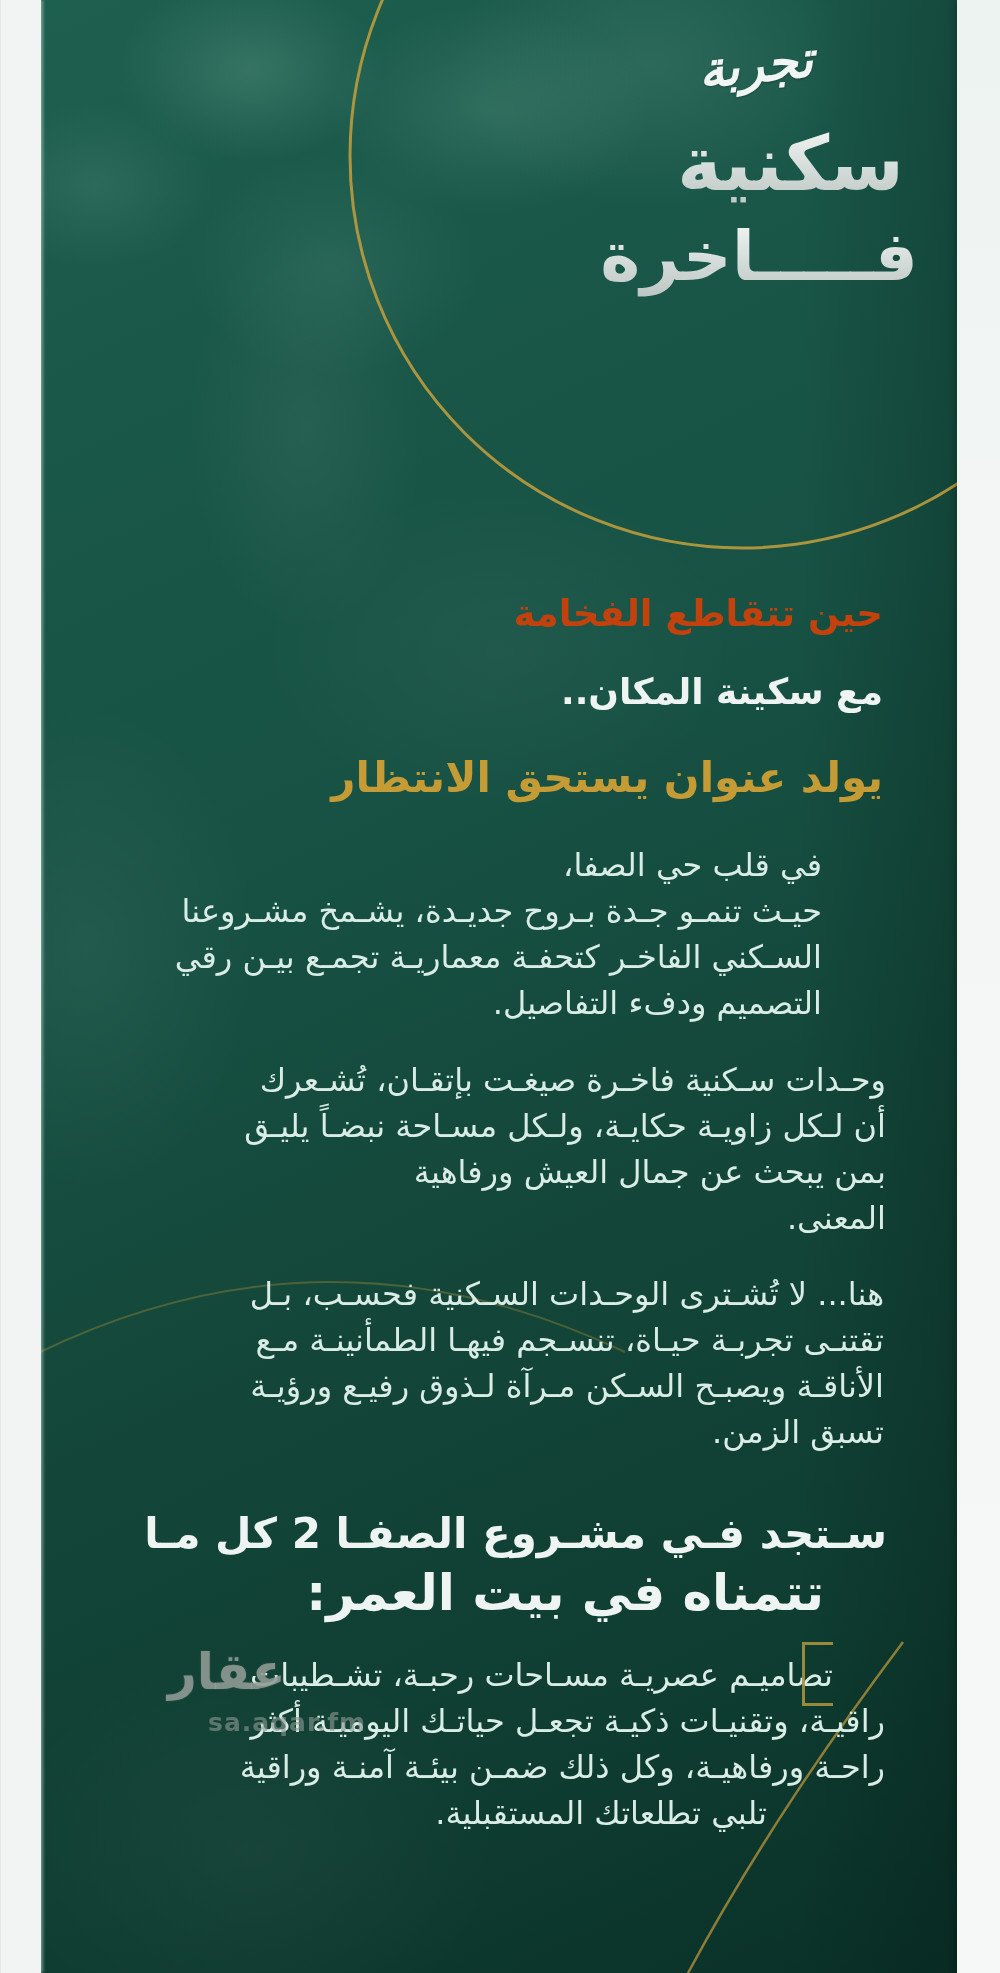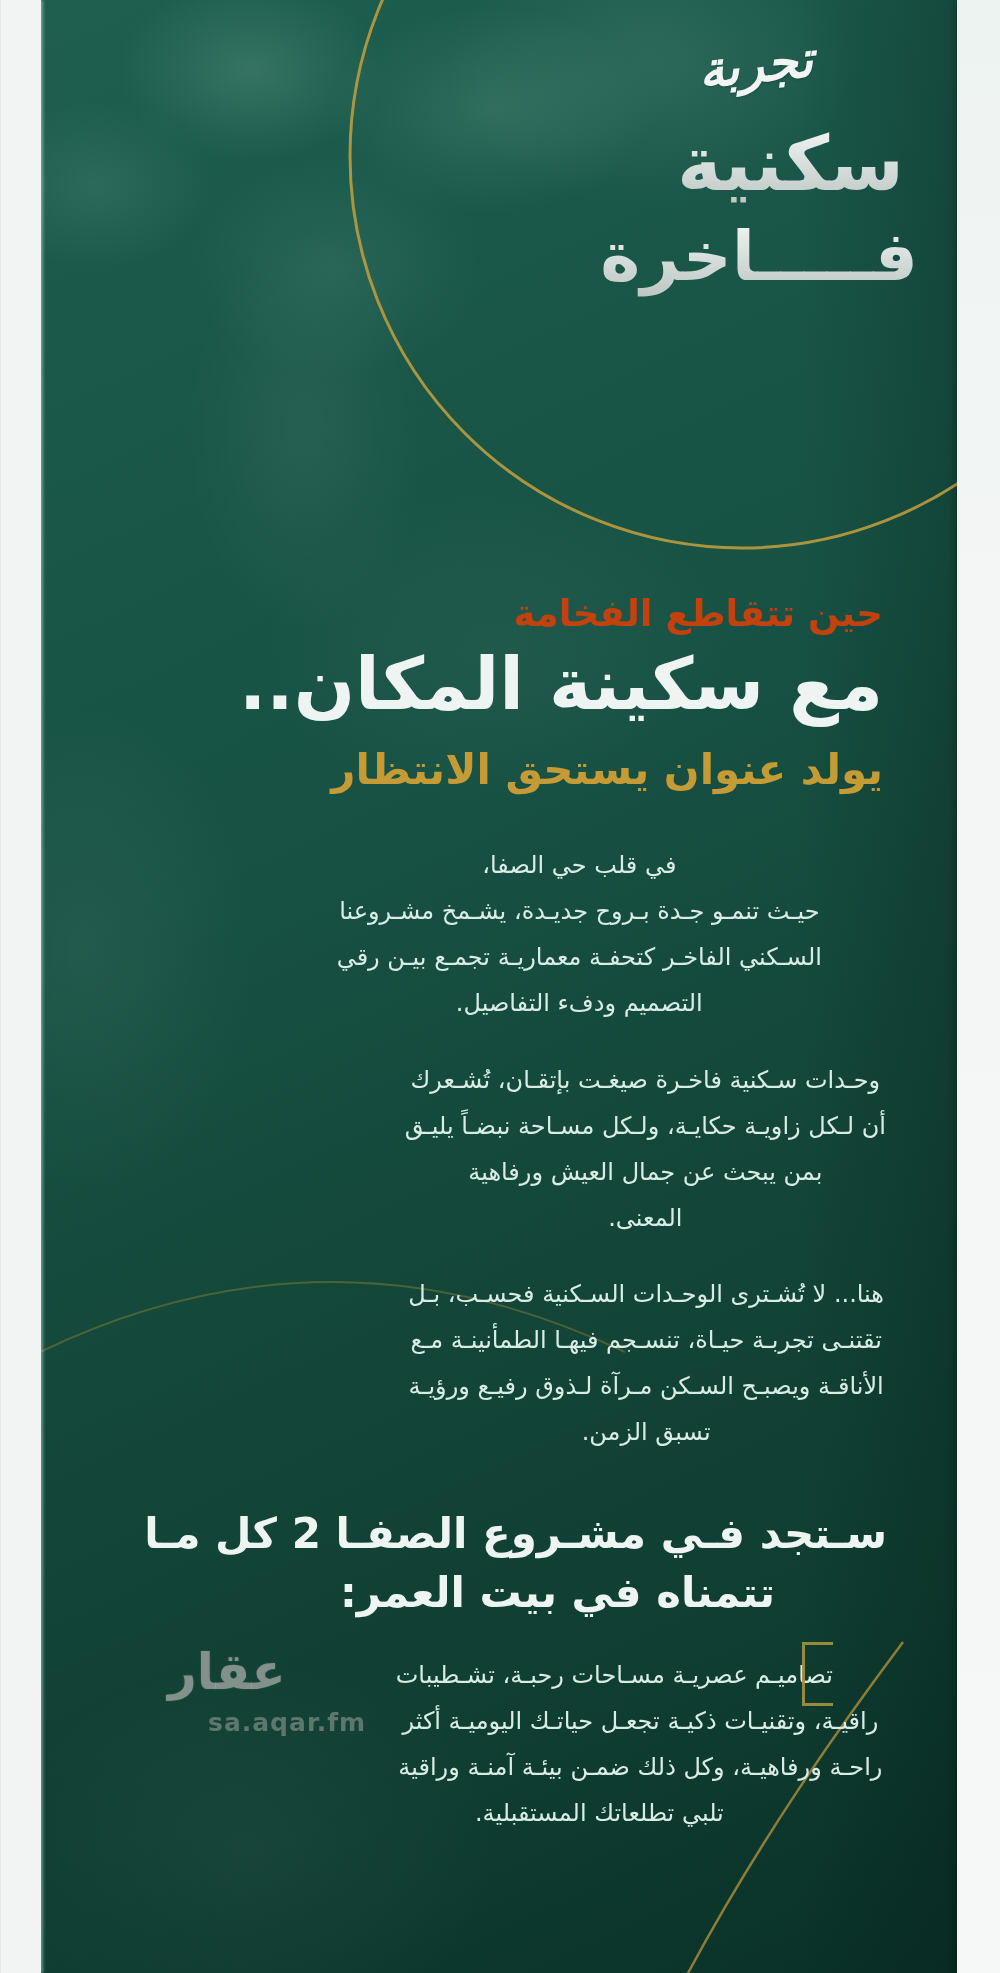--- a/index.html
+++ b/index.html
@@ -49,33 +49,33 @@
     background:linear-gradient(180deg,#f2f5f4 10%,#d4dcd9 55%,#b9c3c0 100%);
     -webkit-background-clip:text;background-clip:text;color:transparent;
   }
   .title2{
     right:82px;top:212px;font-size:68px;font-weight:700;line-height:90px;
     background:linear-gradient(180deg,#f2f5f4 10%,#d4dcd9 55%,#b9c3c0 100%);
     -webkit-background-clip:text;background-clip:text;color:transparent;
   }
   .intro{right:117px;top:588px;}
   .intro .h1{font-size:37px;font-weight:700;color:#c2410c;line-height:52px;}
-  .intro .h2{font-size:72px;font-weight:700;color:#eef4f1;line-height:76px;margin-top:6px;}
+  .intro .h2{font-size:36px;font-weight:700;color:#eef4f1;line-height:76px;margin-top:14px;}
   .intro .h3{font-size:42px;font-weight:700;color:#c59b35;line-height:64px;margin-top:16px;}
-  .para{color:#d9ece5;font-size:24px;line-height:46px;font-weight:400;text-align:center;}
+  .para{color:#d9ece5;font-size:32px;line-height:46px;font-weight:400;}
   .para .ln{height:46px;}
   .p1{right:178px;top:842px;}
   .p2{right:114px;top:1057px;}
   .p3{right:116px;top:1271px;}
   .p4{right:115px;top:1652px;}
   .p4 .ln.indent1{margin-left:0;margin-right:52px;}
-  .p4 .ln.indent4{margin-right:82px;}
+  .p4 .ln.indent4{margin-right:118px;}
   .sect{right:113px;top:1505px;color:#eef4f1;font-weight:700;}
   .sect .s1{font-size:42px;line-height:58px;}
-  .sect .s2{font-size:42px;line-height:52px;margin-right:112px;margin-top:4px;}
+  .sect .s2{font-size:50px;line-height:52px;margin-right:63px;margin-top:4px;}
   .bracket{
     position:absolute;right:52px;top:-10px;width:28px;height:58px;
     border-top:3px solid #a8923e;border-left:3px solid #a8923e;border-bottom:3px solid #a8923e;
     border-right:none;opacity:.9;
   }
   
   .watermark{position:absolute;left:168px;top:1592px;text-align:left;white-space:nowrap;z-index:5;}
   .watermark .wm-main{
     font-size:50px;font-weight:700;color:rgba(148,158,153,.82);line-height:80px;
     text-shadow:0 0 2px rgba(120,130,125,.4);

